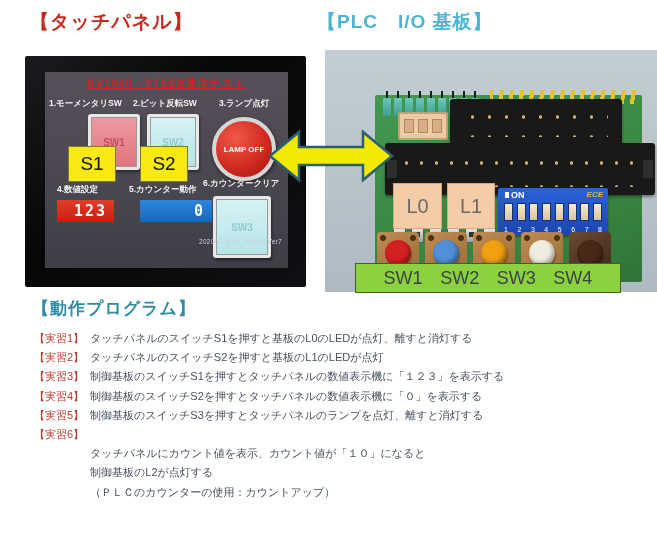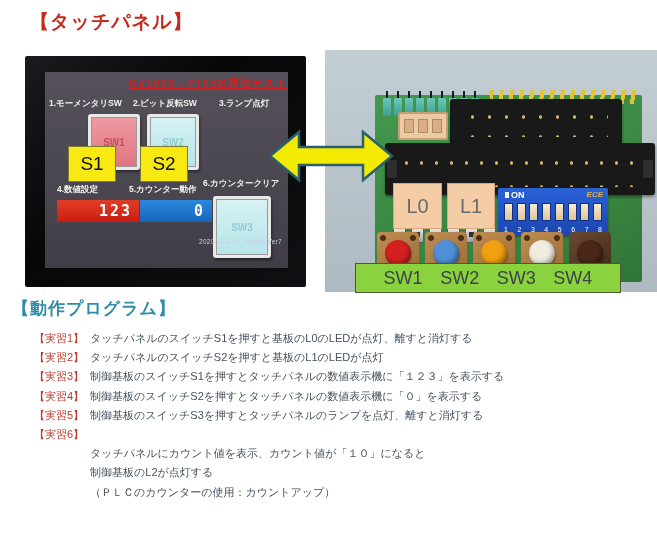--- a/index.html
+++ b/index.html
@@ -7,21 +7,21 @@
          font-family:"Liberation Sans","DejaVu Sans",sans-serif;}
   .hdr{position:absolute;font-weight:bold;font-size:19px;letter-spacing:1px;white-space:nowrap;}
   .hdr-touch{left:30px;top:9px;color:#c5281c;}
   .hdr-plc{left:317px;top:9px;color:#49b5d3;}
 
   
   .photo-touch{position:absolute;left:25px;top:56px;width:281px;height:231px;
     background:linear-gradient(135deg,#1b1b1f,#070708 40%,#101014);border-radius:2px;}
   .tp-screen{position:absolute;left:20px;top:16px;width:243px;height:196px;
     background:linear-gradient(180deg,#55505a,#4a4650 60%,#413d47);}
-  .tp-title{position:absolute;left:0;right:0;top:4px;text-align:right;color:#d42222;
+  .tp-title{position:absolute;left:0;right:0;top:4px;text-align:center;color:#d42222;
     font-size:11px;font-weight:bold;text-decoration:underline;letter-spacing:1px;white-space:nowrap;}
   .tp-lbl{position:absolute;color:#f2f2ee;font-size:8.5px;font-weight:bold;white-space:nowrap;}
   .tp-btn{position:absolute;border:3px solid #e9e9e9;border-radius:3px;
     display:flex;align-items:center;justify-content:center;font-size:10px;font-weight:bold;
     box-shadow:inset 0 0 0 1px #9a9a9a, 1px 2px 3px rgba(0,0,0,.45);}
   .tp-btn.pink{background:linear-gradient(180deg,#ef9aa2,#df747f);color:#c2505e;}
   .tp-btn.cyan{background:linear-gradient(180deg,#d7f2f4,#b5e4e8);color:#93ccd0;}
   .tp-lamp{position:absolute;border-radius:50%;border:4px solid #d6d6d6;
     background:radial-gradient(circle at 35% 30%,#ef5a4a,#d22a20 55%,#9c1410);
     display:flex;align-items:center;justify-content:center;color:#fff;
@@ -80,50 +80,52 @@
       radial-gradient(circle at 6px 36px,#4c3014 2.5px,rgba(0,0,0,0) 3.5px),
       radial-gradient(circle at 36px 36px,#4c3014 2.5px,rgba(0,0,0,0) 3.5px),
       linear-gradient(145deg,#c08d52,#9a6c38);}
   .tact .pcap{position:absolute;left:8px;top:8px;width:26px;height:26px;border-radius:50%;
     box-shadow:inset -2px -3px 4px rgba(0,0,0,.35), 1px 2px 2px rgba(0,0,0,.3);}
   .sw-strip{position:absolute;left:30px;top:213px;width:244px;height:28px;background:#8ad23e;
     border:1px solid #4a5a30;z-index:5;display:flex;align-items:center;justify-content:space-evenly;
     color:#3c4248;font-size:18px;padding:0 10px;}
 
   
-  .prog-head{position:absolute;left:12px;top:297px;color:#2e8ca6;font-size:17px;font-weight:bold;letter-spacing:1px;}
+  .prog-head{position:absolute;left:32px;top:297px;color:#2e8ca6;font-size:17px;font-weight:bold;letter-spacing:1px;}
   .prog{position:absolute;left:28px;top:329px;width:620px;}
   .prog-line{display:flex;font-size:11px;line-height:19.2px;color:#46505e;white-space:nowrap;text-align:center;}
   .prog-tag{width:62px;flex:0 0 62px;color:#bb3a2c;}
 </style>
 </head>
 <body>
 
 <div class="stage">
 
   <div class="hdr hdr-touch">【タッチパネル】</div>
+  <div class="hdr hdr-plc">【PLC　I/O 基板】</div>
 
   <div class="photo-touch">
     <div class="tp-screen">
       <div class="tp-title">KV1000⇔VT5SB通信テスト</div>
       <div class="tp-lbl" style="left:4px;top:26px;">1.モーメンタリSW</div>
       <div class="tp-lbl" style="left:88px;top:26px;">2.ビット反転SW</div>
       <div class="tp-lbl" style="left:174px;top:26px;">3.ランプ点灯</div>
 
       <div class="tp-btn pink" style="left:43px;top:42px;width:46px;height:50px;">SW1</div>
       <div class="tp-btn cyan" style="left:102px;top:42px;width:46px;height:50px;">SW2</div>
+      <div class="tp-lamp" style="left:167px;top:45px;width:56px;height:56px;">LAMP OFF</div>
 
       <div class="tp-tag" style="left:23px;top:74px;width:46px;height:34px;">S1</div>
       <div class="tp-tag" style="left:95px;top:74px;width:46px;height:34px;">S2</div>
 
       <div class="tp-lbl" style="left:12px;top:112px;">4.数値設定</div>
       <div class="tp-lbl" style="left:84px;top:112px;">5.カウンター動作</div>
       <div class="tp-lbl" style="left:158px;top:106px;">6.カウンタークリア</div>
 
-      <div class="tp-disp disp-red" style="left:12px;top:128px;width:82px;height:22px;">123</div>
+      <div class="tp-disp disp-red" style="left:12px;top:128px;width:57px;height:22px;">123</div>
       <div class="tp-disp disp-blue" style="left:95px;top:128px;width:72px;height:22px;">0</div>
       <div class="tp-btn cyan" style="left:168px;top:124px;width:52px;height:56px;">SW3</div>
 
       <div class="tp-foot">2020/11/4  VT_Studio Ver7</div>
     </div>
   </div>
 
   <svg class="link-arrow" width="126" height="58" viewBox="0 0 126 58">
     <polygon points="2,29 31,5 31,20 95,20 95,5 124,29 95,53 95,38 31,38 31,53" fill="#f2ea00" stroke="#2b6070" stroke-width="2.5"></polygon>
   </svg>

